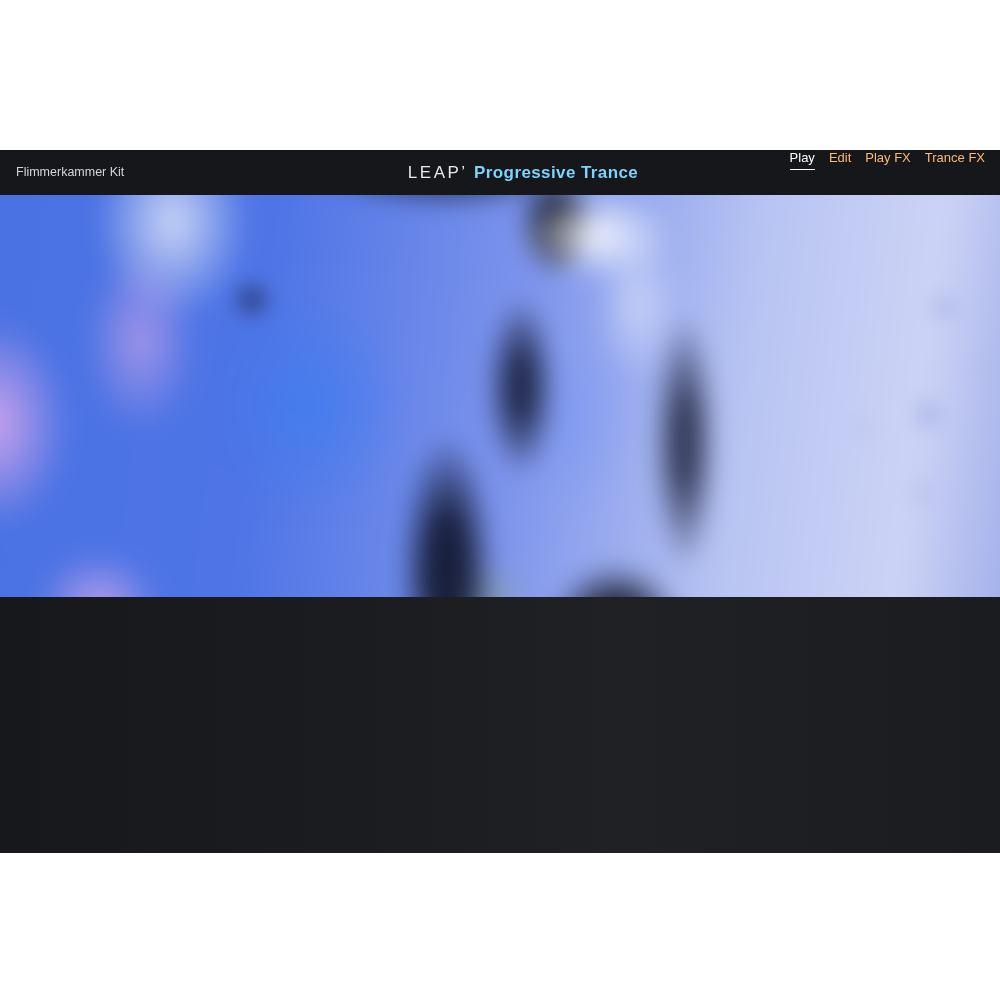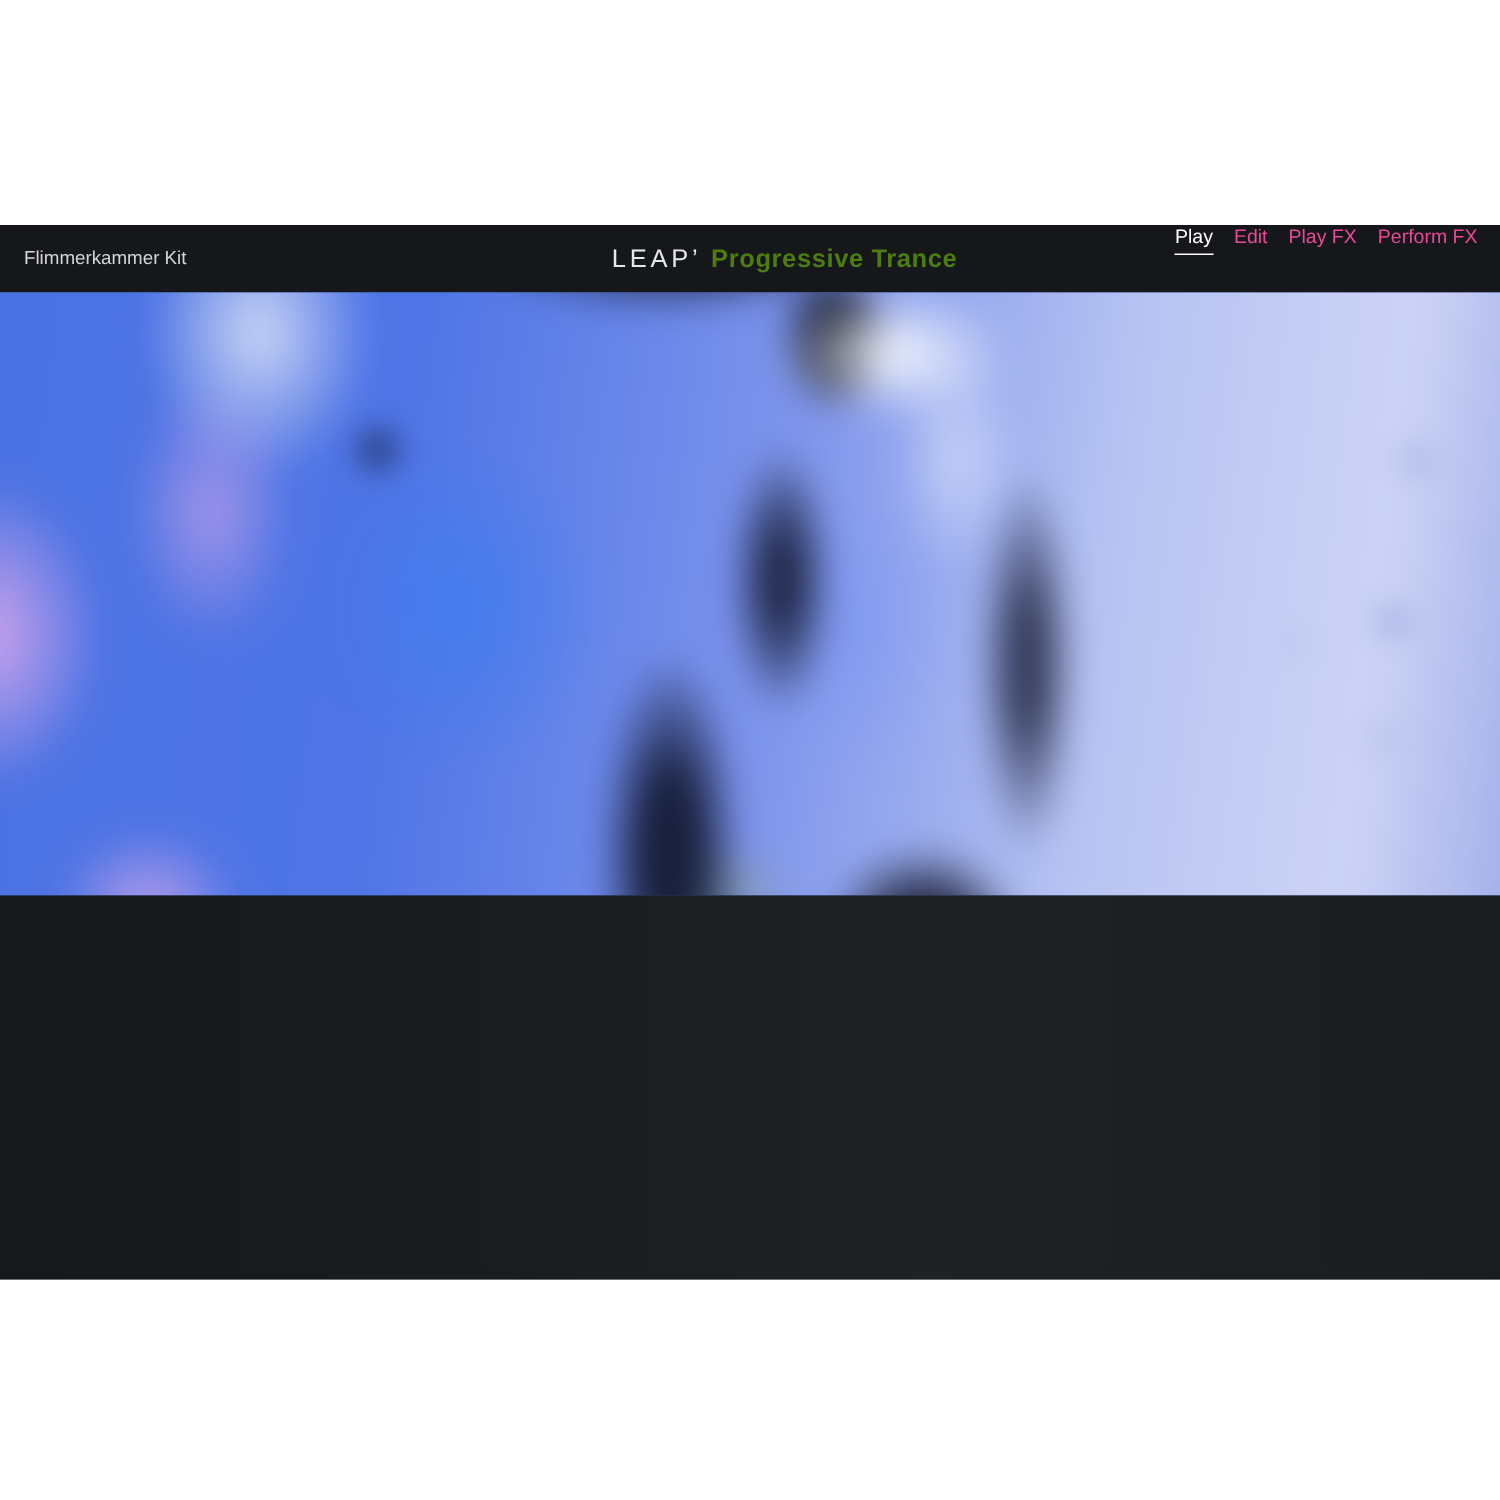--- a/index.html
+++ b/index.html
@@ -5,23 +5,23 @@
   * { margin:0; padding:0; box-sizing:border-box; }
   body { font-family:"Liberation Sans", sans-serif; background:#fff; }
   .page { position:relative; width:1000px; height:1000px; background:#fff; overflow:hidden; }
   .app  { position:absolute; left:0; top:150px; width:1000px; height:703px; background:#16181b; overflow:hidden; }
 
   
   .topbar { position:absolute; left:0; top:0; width:1000px; height:45px; background:#15171a; }
   .kit-name { position:absolute; left:16px; top:0; height:45px; line-height:45px; font-size:12.5px; color:#d4d5d8; }
   .logo { position:absolute; left:0; top:0; width:100%; height:45px; line-height:45px; text-align:center; white-space:nowrap; }
   .logo-brand { font-size:17px; font-weight:300; letter-spacing:2.5px; color:#e6e7ec;margin-left:46px; }
-  .logo-product { font-size:17px; font-weight:700; letter-spacing:.4px; color:#4d7c0f; margin-left:2px; }
+  .logo-product { font-size:17px; font-weight:700; letter-spacing:.4px; color:#7dd3fc; margin-left:2px; }
   .tabs { position:absolute; right:15px; top:0; height:45px; display:flex; align-items:flex-start; gap:14px; }
-  .tab { font-size:13px; color:#ec4899; cursor:pointer; padding-bottom:2px; }
+  .tab { font-size:13px; color:#fdba74; cursor:pointer; padding-bottom:2px; }
   .tab.active { color:#fff; border-bottom:1.5px solid #fff; padding-bottom:4px; }
 
   
   .hero { position:absolute; left:0; top:45px; width:1000px; height:402px; overflow:hidden; background:#5c7fe4; }
   .hero-art { position:absolute; inset:-28px; filter:blur(11px);
     background:
       radial-gradient(circle at 26.5% 29%, rgba(13,21,42,.92) 6px, rgba(13,21,42,0) 14px),
       radial-gradient(circle at 92% 30.5%, rgba(82,100,182,.95) 2.5px, rgba(130,148,214,.5) 5px, rgba(130,148,214,0) 9px),
       radial-gradient(circle at 90.5% 54%, rgba(82,100,182,.95) 3px, rgba(130,148,214,.5) 6px, rgba(130,148,214,0) 10px),
       radial-gradient(circle at 89.8% 71%, rgba(104,118,190,.85) 2px, rgba(104,118,190,0) 6px),
@@ -58,21 +58,21 @@
     <header class="topbar">
       <div class="kit-name">Flimmerkammer Kit</div>
       <div class="logo">
         <span class="logo-brand">LEAP’</span>
         <span class="logo-product">Progressive Trance</span>
       </div>
       <nav class="tabs">
         <span class="tab active">Play</span>
         <span class="tab">Edit</span>
         <span class="tab">Play FX</span>
-        <span class="tab">Perform FX</span>
+        <span class="tab">Trance FX</span>
       </nav>
     </header>
 
     <div class="hero">
       <div class="hero-art"></div>
     </div>
 
     <section class="panel">
 
       

